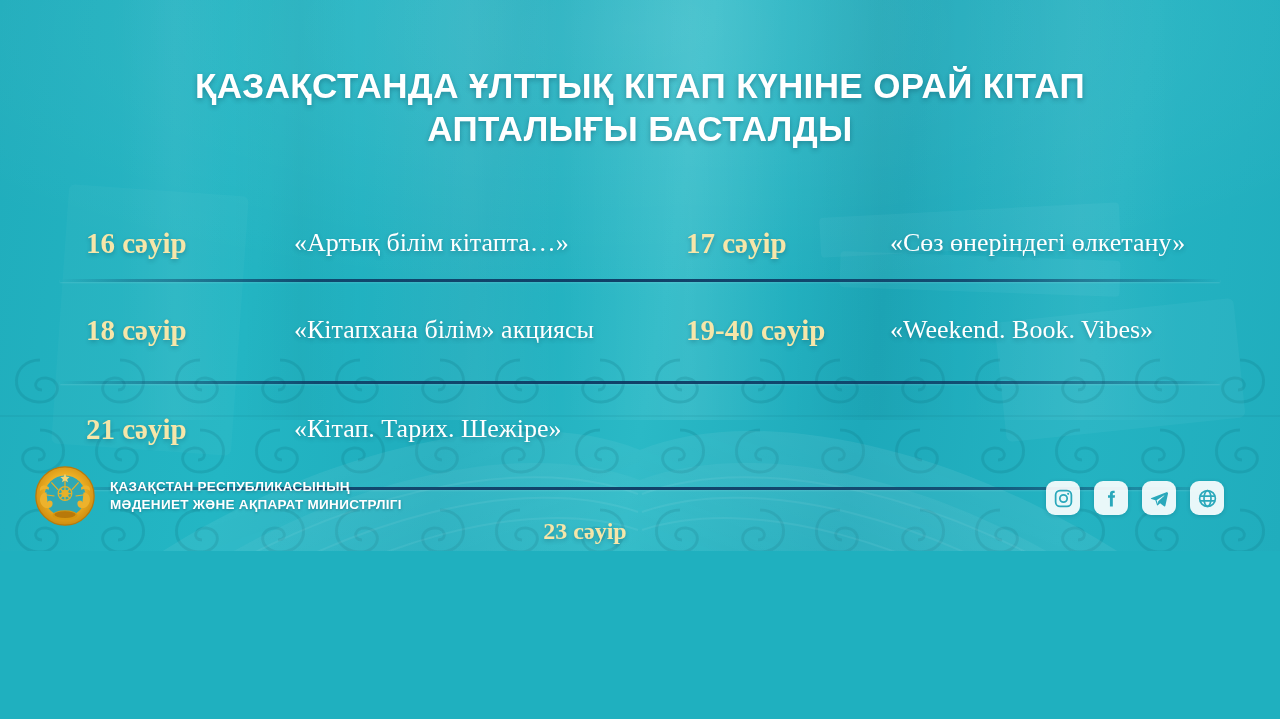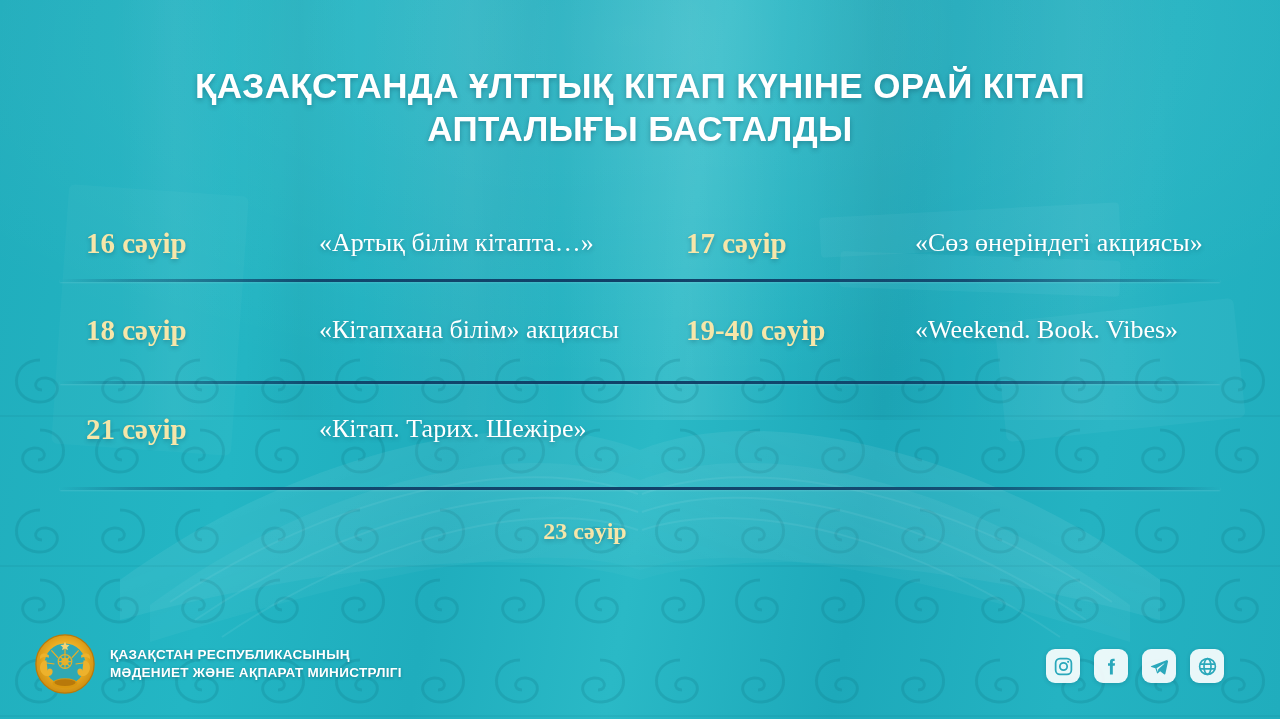--- a/index.html
+++ b/index.html
@@ -3,21 +3,21 @@
 <meta charset="utf-8">
 <title>Kitap aptalygy</title>
 <style>
   html,body{margin:0;padding:0;}
   body{
     width:1280px;height:719px;overflow:hidden;
     font-family:"Liberation Serif",serif;
     background:#1fb0bf;
   }
   .slide{
-    position:relative;width:1280px;height:719px;overflow:hidden;
+    position:relative;width:1280px;height:551px;overflow:hidden;
     background:
       radial-gradient(120% 90% at 50% 5%, rgba(255,255,255,.10) 0%, rgba(255,255,255,0) 55%),
       linear-gradient(100deg,#20adbc 0%, #23b6c4 22%, #1fadbd 38%, #2ab9c6 52%, #1da9ba 68%, #24b3c2 84%, #20adbd 100%);
   }
 
   
   .streaks{
     position:absolute;left:0;top:0;width:1280px;height:420px;
     background:
       linear-gradient(90deg,
@@ -72,21 +72,20 @@
     text-shadow:0 2px 4px rgba(0,40,60,.25);
   }
   .date.w1{width:208px;}
   .date.w2{width:204px;}
   .event{
     color:#ffffff;
     font-family:"Liberation Serif",serif;
     font-size:26px;
     line-height:1.22;
     text-shadow:0 2px 4px rgba(0,40,60,.25);
-    margin-left:25px;
   }
 
   
   .r1 .cell{height:76px;}
   .r2 .cell{height:98px;}
   .r3 .cell{height:100px;}
 
   
   .sep{
     position:absolute;left:60px;width:1160px;height:3px;
@@ -203,21 +202,21 @@
 
   <div class="schedule">
 
     <div class="row r1">
       <div class="cell left">
         <span class="date w1">16 сәуір</span>
         <span class="event">«Артық білім кітапта…»</span>
       </div>
       <div class="cell right">
         <span class="date w2">17 сәуір</span>
-        <span class="event">«Сөз өнеріндегі акциясы»</span>
+        <span class="event">«Сөз өнеріндегі өлкетану»</span>
       </div>
     </div>
 
     <div class="row r2">
       <div class="cell left">
         <span class="date w1">18 сәуір</span>
         <span class="event">«Кітапхана білім» акциясы</span>
       </div>
       <div class="cell right">
         <span class="date w2">19-40 сәуір</span>

